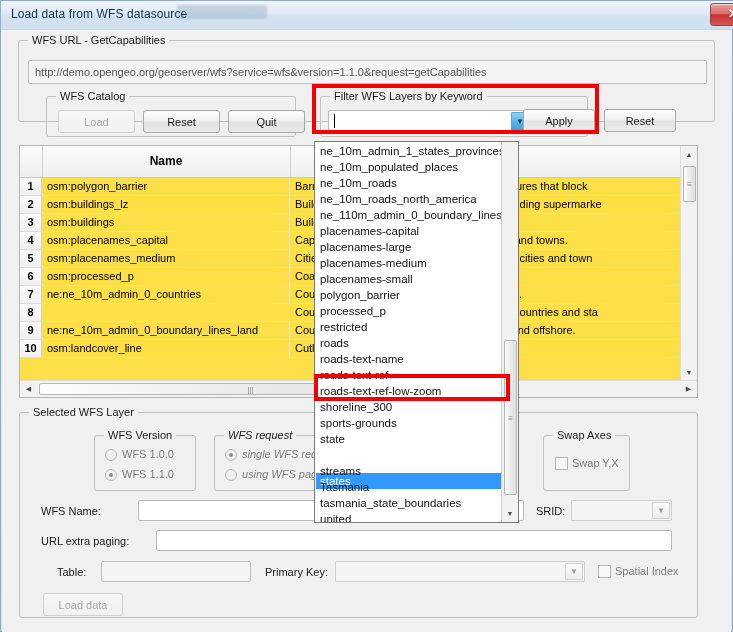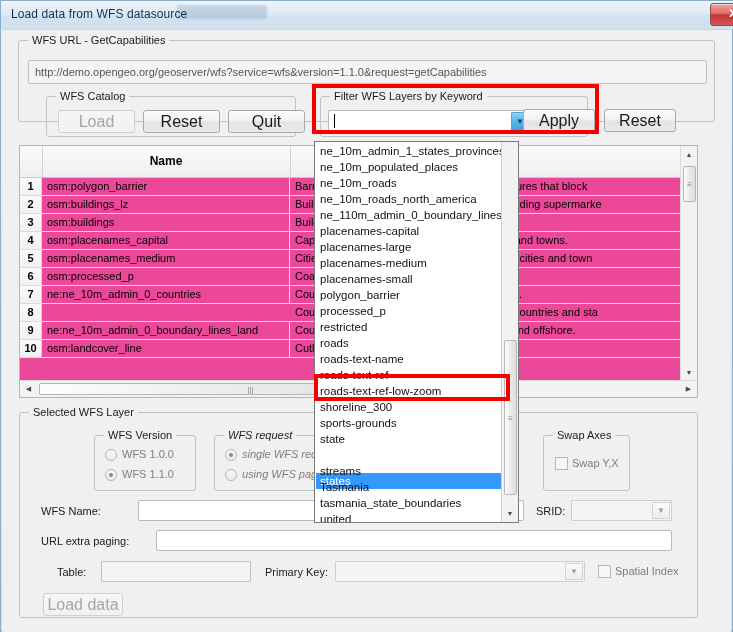--- a/index.html
+++ b/index.html
@@ -66,29 +66,29 @@
   .textinput.white{background:#fff;border:1px solid #b9b9b9;}
   .textinput .val{
     position:absolute;left:6px;top:50%;transform:translateY(-50%);
     font-size:11px;color:#555;white-space:nowrap;
   }
   
   .btn{
     position:absolute;box-sizing:border-box;
     border:1px solid #a9a9a9;border-radius:3px;
     background:linear-gradient(180deg,#fcfcfc 0%,#f1f1f1 48%,#e3e3e3 52%,#eaeaea 100%);
-    font-size:16px;color:#1a1a1a;text-align:center;
+    font-size:11px;color:#1a1a1a;text-align:center;
     line-height:22px;cursor:pointer;
   }
   .btn.disabled{color:#a6a6a6;border-color:#d0d0d0;
     background:linear-gradient(180deg,#f6f6f6 0%,#f1f1f1 100%);}
   
   .tablebox{
     position:absolute;box-sizing:border-box;
-    border:1px solid #b5b5b5;background:#ec4899;overflow:hidden;
+    border:1px solid #b5b5b5;background:#fde047;overflow:hidden;
   }
   .thead{
     position:absolute;left:0;top:0;height:32px;width:100%;
     background:linear-gradient(180deg,#fbfbfb 0%,#efefef 100%);
     border-bottom:1px solid #c8c8c8;box-sizing:border-box;
   }
   .th-num{position:absolute;left:0;top:0;width:22px;height:31px;border-right:1px solid #d2d2d2;}
   .th-name{position:absolute;left:22px;top:0;width:248px;height:31px;border-right:1px solid #d2d2d2;
     text-align:center;line-height:31px;font-weight:bold;font-size:12px;}
   .th-title{position:absolute;left:270px;top:0;width:120px;height:31px;border-right:1px solid #d2d2d2;}

